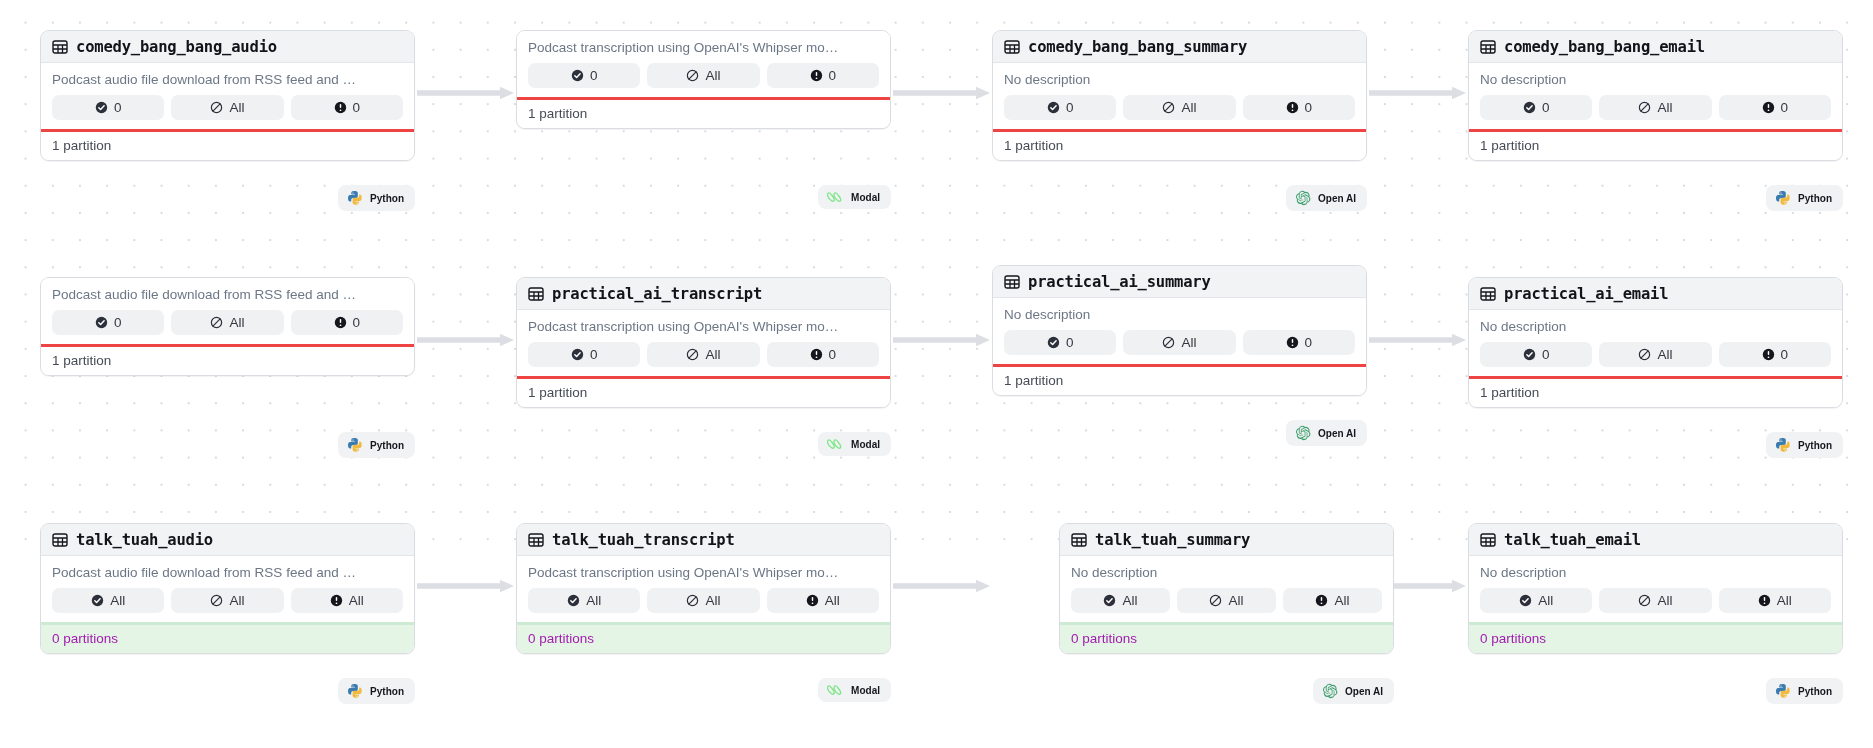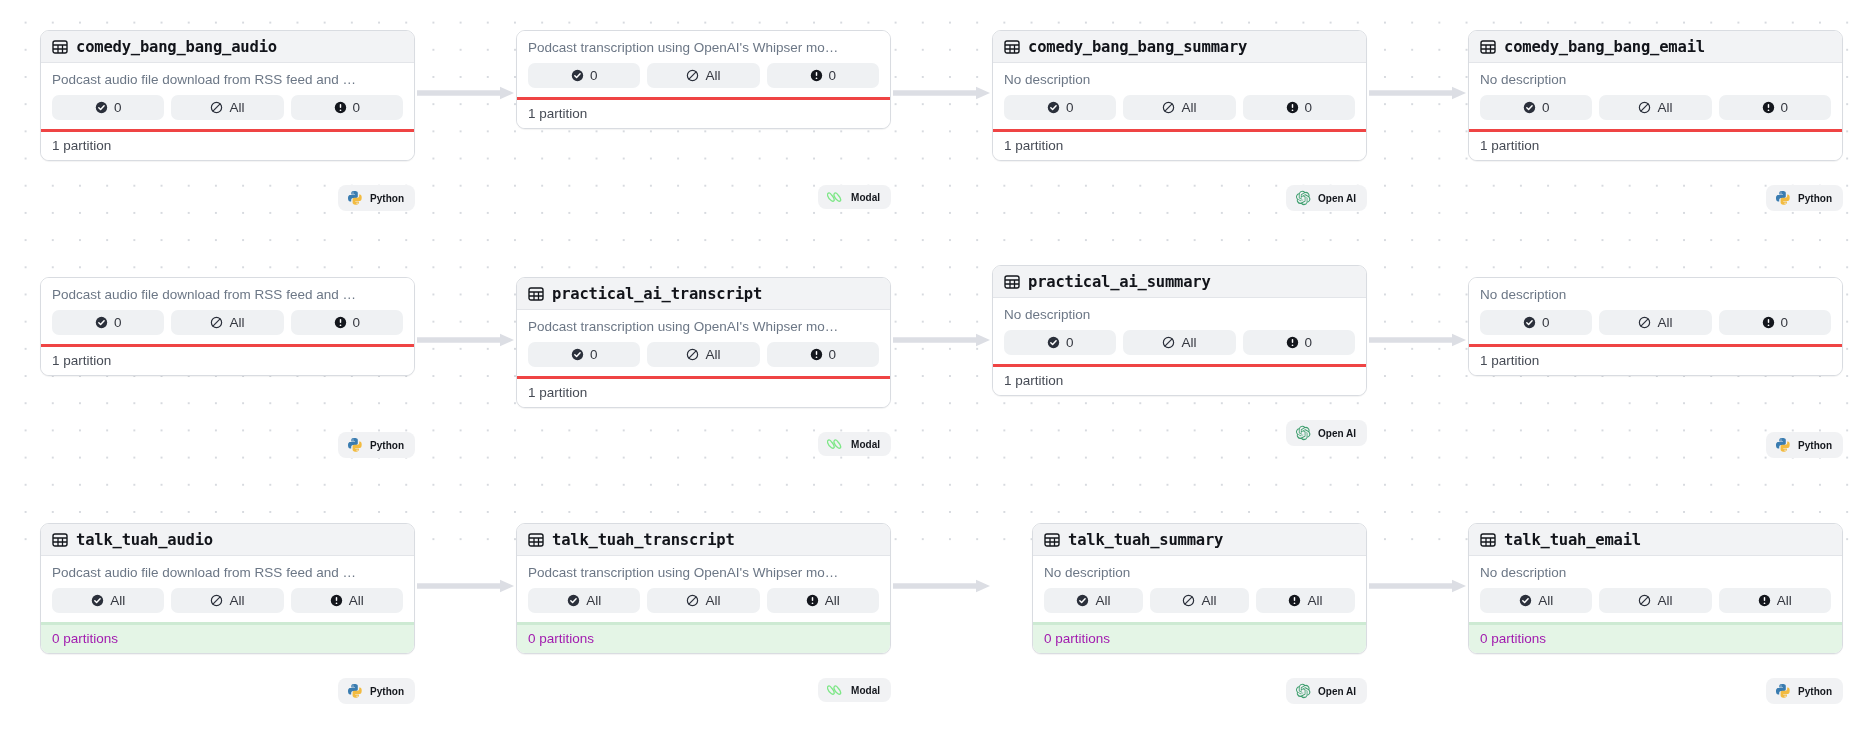--- a/index.html
+++ b/index.html
@@ -466,20 +466,27 @@
       </div>
       <div class="kind-tag">
         <svg width="16" height="16" viewBox="0 0 24 24">
           <path d="M21.6 10a5.4 5.4 0 0 0-.5-4.5 5.5 5.5 0 0 0-5.9-2.6A5.4 5.4 0 0 0 11.1 1a5.5 5.5 0 0 0-5.2 3.8A5.4 5.4 0 0 0 2.3 7.4a5.5 5.5 0 0 0 .7 6.4 5.4 5.4 0 0 0 .5 4.5 5.5 5.5 0 0 0 5.9 2.6 5.4 5.4 0 0 0 4.1 1.8 5.5 5.5 0 0 0 5.2-3.8 5.4 5.4 0 0 0 3.6-2.6 5.5 5.5 0 0 0-.7-6.3zM13.5 20.8a4.1 4.1 0 0 1-2.6-.9l.1-.1 4.3-2.5a.7.7 0 0 0 .4-.6v-6.1l1.8 1.1v5a4.1 4.1 0 0 1-4 4.1zM4.7 17a4 4 0 0 1-.5-2.7l.1.1 4.3 2.5a.7.7 0 0 0 .7 0l5.3-3v2.1l-4.4 2.5a4.1 4.1 0 0 1-5.5-1.5zM3.6 8.3a4 4 0 0 1 2.1-1.8v5.1a.7.7 0 0 0 .4.6l5.3 3-1.8 1.1-4.3-2.5a4.1 4.1 0 0 1-1.7-5.5zm14.9 3.5l-5.3-3.1 1.8-1 4.3 2.5a4.1 4.1 0 0 1-.6 7.4v-5.1a.7.7 0 0 0-.2-.7zm1.8-2.7l-.1-.1-4.3-2.5a.7.7 0 0 0-.7 0l-5.3 3V7.4l4.4-2.5a4.1 4.1 0 0 1 6 4.2zM8.7 12.9L7 11.8v-5a4.1 4.1 0 0 1 6.7-3.2l-.1.1L9.2 6.2a.7.7 0 0 0-.4.6zm1-2l2.4-1.4 2.4 1.4v2.8l-2.4 1.3-2.4-1.3z" fill="#3f9f6f"></path>
         </svg>
         <span>Open AI</span>
       </div>
     </div>
     <div class="asset-node" style="left:1468px; top:277px;">
       <div class="asset-card">
+        <div class="asset-header">
+          <svg class="grid-icon" width="16" height="16" viewBox="0 0 16 16">
+            <rect x="1" y="2" width="14" height="12" rx="2" fill="none" stroke="#14171d" stroke-width="1.4"></rect>
+            <path d="M1 6h14M1 10h14M6 6v8M10.5 6v8" stroke="#14171d" stroke-width="1.3"></path>
+          </svg>
+          <span class="asset-name">practical_ai_email</span>
+        </div>
         <div class="asset-body">
           <div class="asset-desc">No description</div>
           <div class="badge-row">
             <div class="badge">
               <svg width="13" height="13" viewBox="0 0 16 16">
                 <circle cx="8" cy="8" r="7" fill="#2b303b"></circle>
                 <path d="M4.7 8.2l2.2 2.2 4.3-4.6" fill="none" stroke="#ffffff" stroke-width="1.8" stroke-linecap="round" stroke-linejoin="round"></path>
               </svg>
               <span>0</span>
             </div>
@@ -595,21 +602,21 @@
         <div class="asset-footer green">0 partitions</div>
       </div>
       <div class="kind-tag">
         <svg width="17" height="14" viewBox="0 0 20 14">
           <path d="M2.6 2.2c-1.6 0-2.4 1.6-1.9 3.3.6 2.2 2.6 4.7 4.6 5.9 1.8 1.1 3.5.6 3.2-1.3-.2-1.5-1.4-3.6-2.8-5.1C4.6 3.4 3.5 2.2 2.6 2.2z" fill="none" stroke="#7ee787" stroke-width="1.6" stroke-linejoin="round"></path>
           <path d="M10.2 2.2c-1.6 0-2.4 1.6-1.9 3.3.6 2.2 2.6 4.7 4.6 5.9 1.8 1.1 3.5.6 3.2-1.3-.2-1.5-1.4-3.6-2.8-5.1C12.2 3.4 11.1 2.2 10.2 2.2z" fill="none" stroke="#7ee787" stroke-width="1.6" stroke-linejoin="round"></path>
         </svg>
         <span>Modal</span>
       </div>
     </div>
-    <div class="asset-node" style="left:992px; top:523px;padding-left:40px;">
+    <div class="asset-node" style="left:1019px; top:523px;padding-left:40px;">
       <div class="asset-card">
         <div class="asset-header">
           <svg class="grid-icon" width="16" height="16" viewBox="0 0 16 16">
             <rect x="1" y="2" width="14" height="12" rx="2" fill="none" stroke="#14171d" stroke-width="1.4"></rect>
             <path d="M1 6h14M1 10h14M6 6v8M10.5 6v8" stroke="#14171d" stroke-width="1.3"></path>
           </svg>
           <span class="asset-name">talk_tuah_summary</span>
         </div>
         <div class="asset-body">
           <div class="asset-desc">No description</div>

